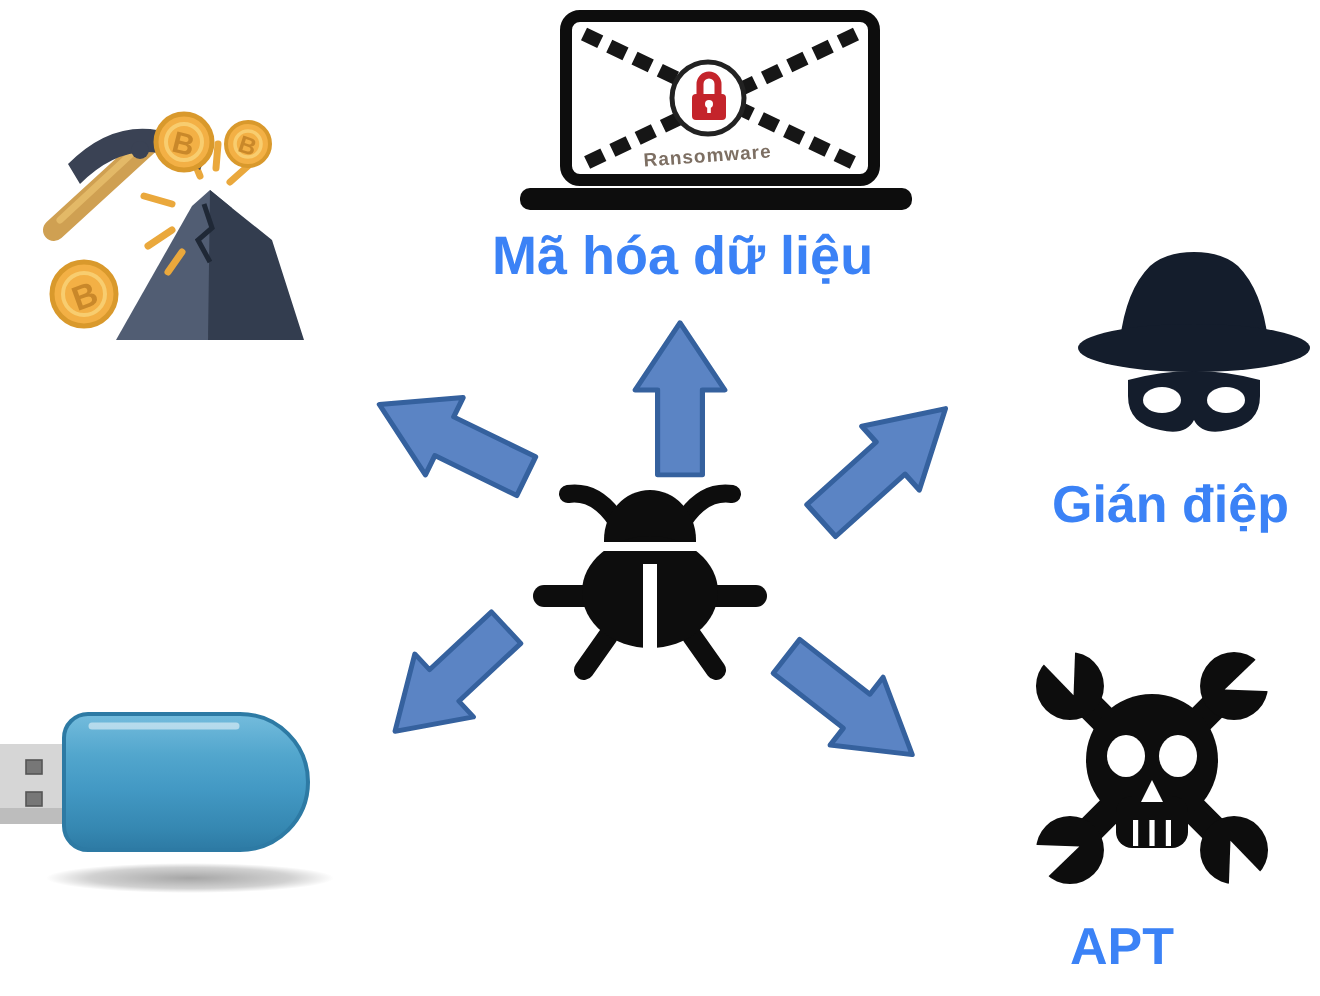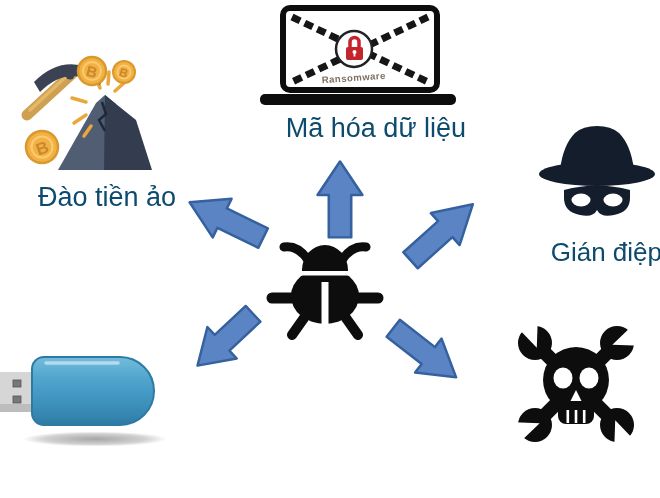--- a/index.html
+++ b/index.html
@@ -1,20 +1,20 @@
 <!DOCTYPE html>
 <html><head>
 <meta charset="utf-8">
 <style>
   html,body{margin:0;padding:0;background:#fff;}
   body{width:660px;height:498px;overflow:hidden;
        font-family:"Liberation Sans","DejaVu Sans",sans-serif;}
   .stage{position:relative;width:660px;height:498px;background:#fff;}
   .abs{position:absolute;}
-  .label{position:absolute;font-weight:normal;color:#0c4a6e;text-align:right;
+  .label{position:absolute;font-weight:bold;color:#3b82f6;text-align:left;
          line-height:1.05;white-space:nowrap;}
   .lbl-26{font-size:26px;}
   .lbl-27{font-size:27px;}
   .arrow{position:absolute;}
   .arrow svg{display:block;}
   svg text{font-family:"Liberation Sans","DejaVu Sans",sans-serif;}
 </style>
 </head>
 <body>
 
@@ -45,21 +45,20 @@
       <circle cx="76" cy="31" r="9" fill="none" stroke="#f8cd6f" stroke-width="2"></circle>
       <text x="76" y="37" text-anchor="middle" font-size="15" font-weight="bold" fill="#c9882a" transform="rotate(14 76 31)">B</text>
       <circle cx="108" cy="32" r="11" fill="#f3b045" stroke="#d9992c" stroke-width="2"></circle>
       <circle cx="108" cy="32" r="6.5" fill="none" stroke="#f8cd6f" stroke-width="1.8"></circle>
       <text x="108" y="37" text-anchor="middle" font-size="12" font-weight="bold" fill="#c9882a" transform="rotate(18 108 32)">B</text>
       <circle cx="26" cy="107" r="16" fill="#f3b045" stroke="#d9992c" stroke-width="2.5"></circle>
       <circle cx="26" cy="107" r="10.5" fill="none" stroke="#f8cd6f" stroke-width="2"></circle>
       <text x="26" y="114" text-anchor="middle" font-size="17" font-weight="bold" fill="#c9882a" transform="rotate(-20 26 107)">B</text>
     </g>
   </svg>
-  <div class="label lbl-27" style="left:0px;top:183px;width:176px;">Đào tiền ảo</div>
 
   <svg class="abs" style="left:256px;top:4px;" width="204" height="104" viewBox="0 0 204 104">
     <rect x="27" y="4" width="154" height="82" rx="7" fill="#ffffff" stroke="#0d0d0d" stroke-width="6"></rect>
     <g stroke="#161616" stroke-width="7" stroke-dasharray="9 5">
       <line x1="36" y1="13" x2="172" y2="78"></line>
       <line x1="172" y1="13" x2="36" y2="78"></line>
     </g>
     <circle cx="98" cy="45" r="18" fill="#ffffff" stroke="#222222" stroke-width="2.5"></circle>
     <g>
       <path d="M94,43 v-5 a4.5,4.5 0 0 1 9,0 v5" fill="none" stroke="#c4242b" stroke-width="3.5"></path>
@@ -135,20 +134,21 @@
       <circle cx="76" cy="74" r="33" fill="#0d0d0d"></circle>
       <rect x="58" y="92" width="36" height="26" rx="8" fill="#0d0d0d"></rect>
       <ellipse cx="63" cy="72" rx="9.5" ry="10.5" fill="#ffffff"></ellipse>
       <ellipse cx="89" cy="72" rx="9.5" ry="10.5" fill="#ffffff"></ellipse>
       <path d="M76,84 l-5.5,11 h11 Z" fill="#ffffff"></path>
       <rect x="66.5" y="104" width="2.6" height="13" fill="#ffffff"></rect>
       <rect x="74.7" y="104" width="2.6" height="13" fill="#ffffff"></rect>
       <rect x="82.9" y="104" width="2.6" height="13" fill="#ffffff"></rect>
     </g>
   </svg>
+  <div class="label lbl-26" style="left:535px;top:460px;width:95px;">APT</div>
 
   <svg class="abs" style="left:266px;top:238px;" width="124" height="102" viewBox="0 0 124 102">
     <g stroke="#0d0d0d" stroke-width="9" stroke-linecap="round" fill="none">
       <path d="M42,22 Q32,7 18,9"></path>
       <path d="M76,22 Q86,7 100,9"></path>
     </g>
     <g stroke="#0d0d0d" stroke-linecap="round">
       <line x1="27" y1="60" x2="6" y2="60" stroke-width="11"></line>
       <line x1="91" y1="60" x2="112" y2="60" stroke-width="11"></line>
       <line x1="38" y1="80" x2="26" y2="97" stroke-width="10"></line>

